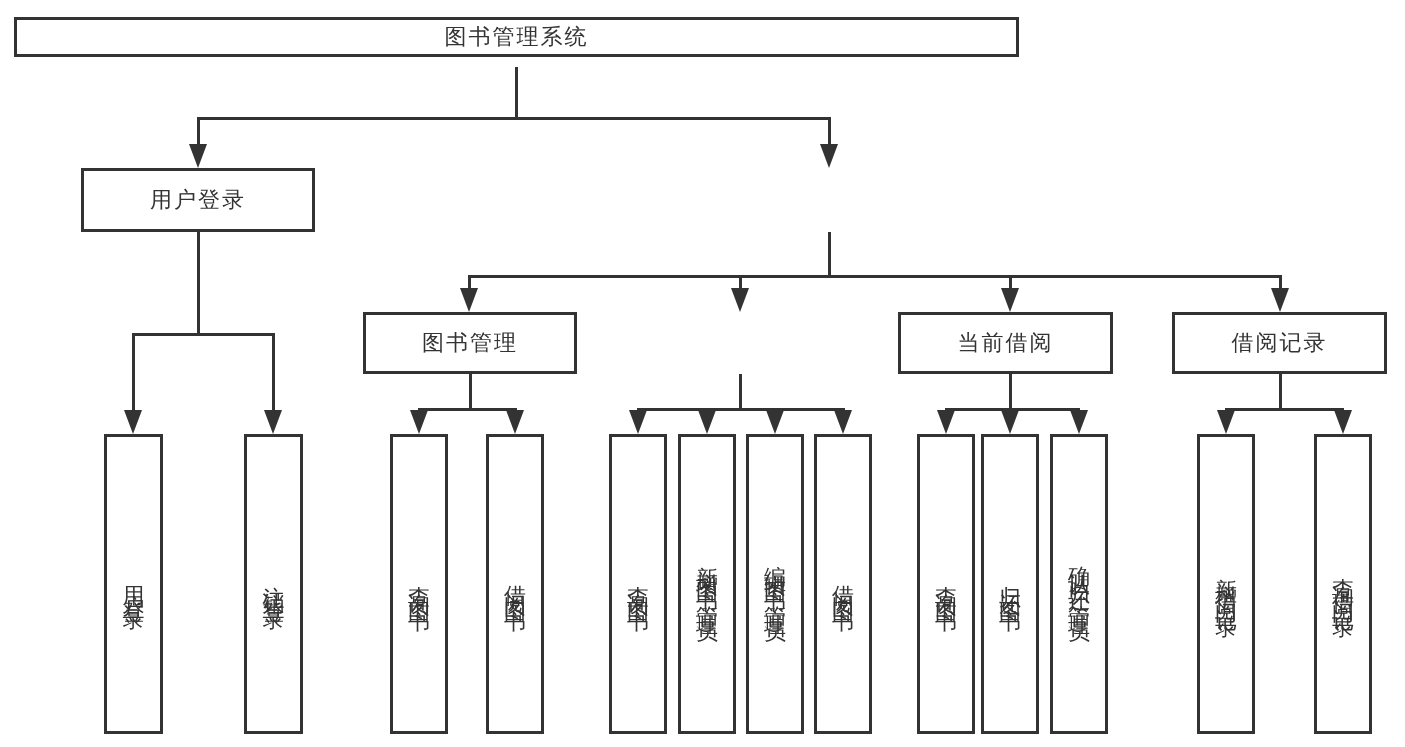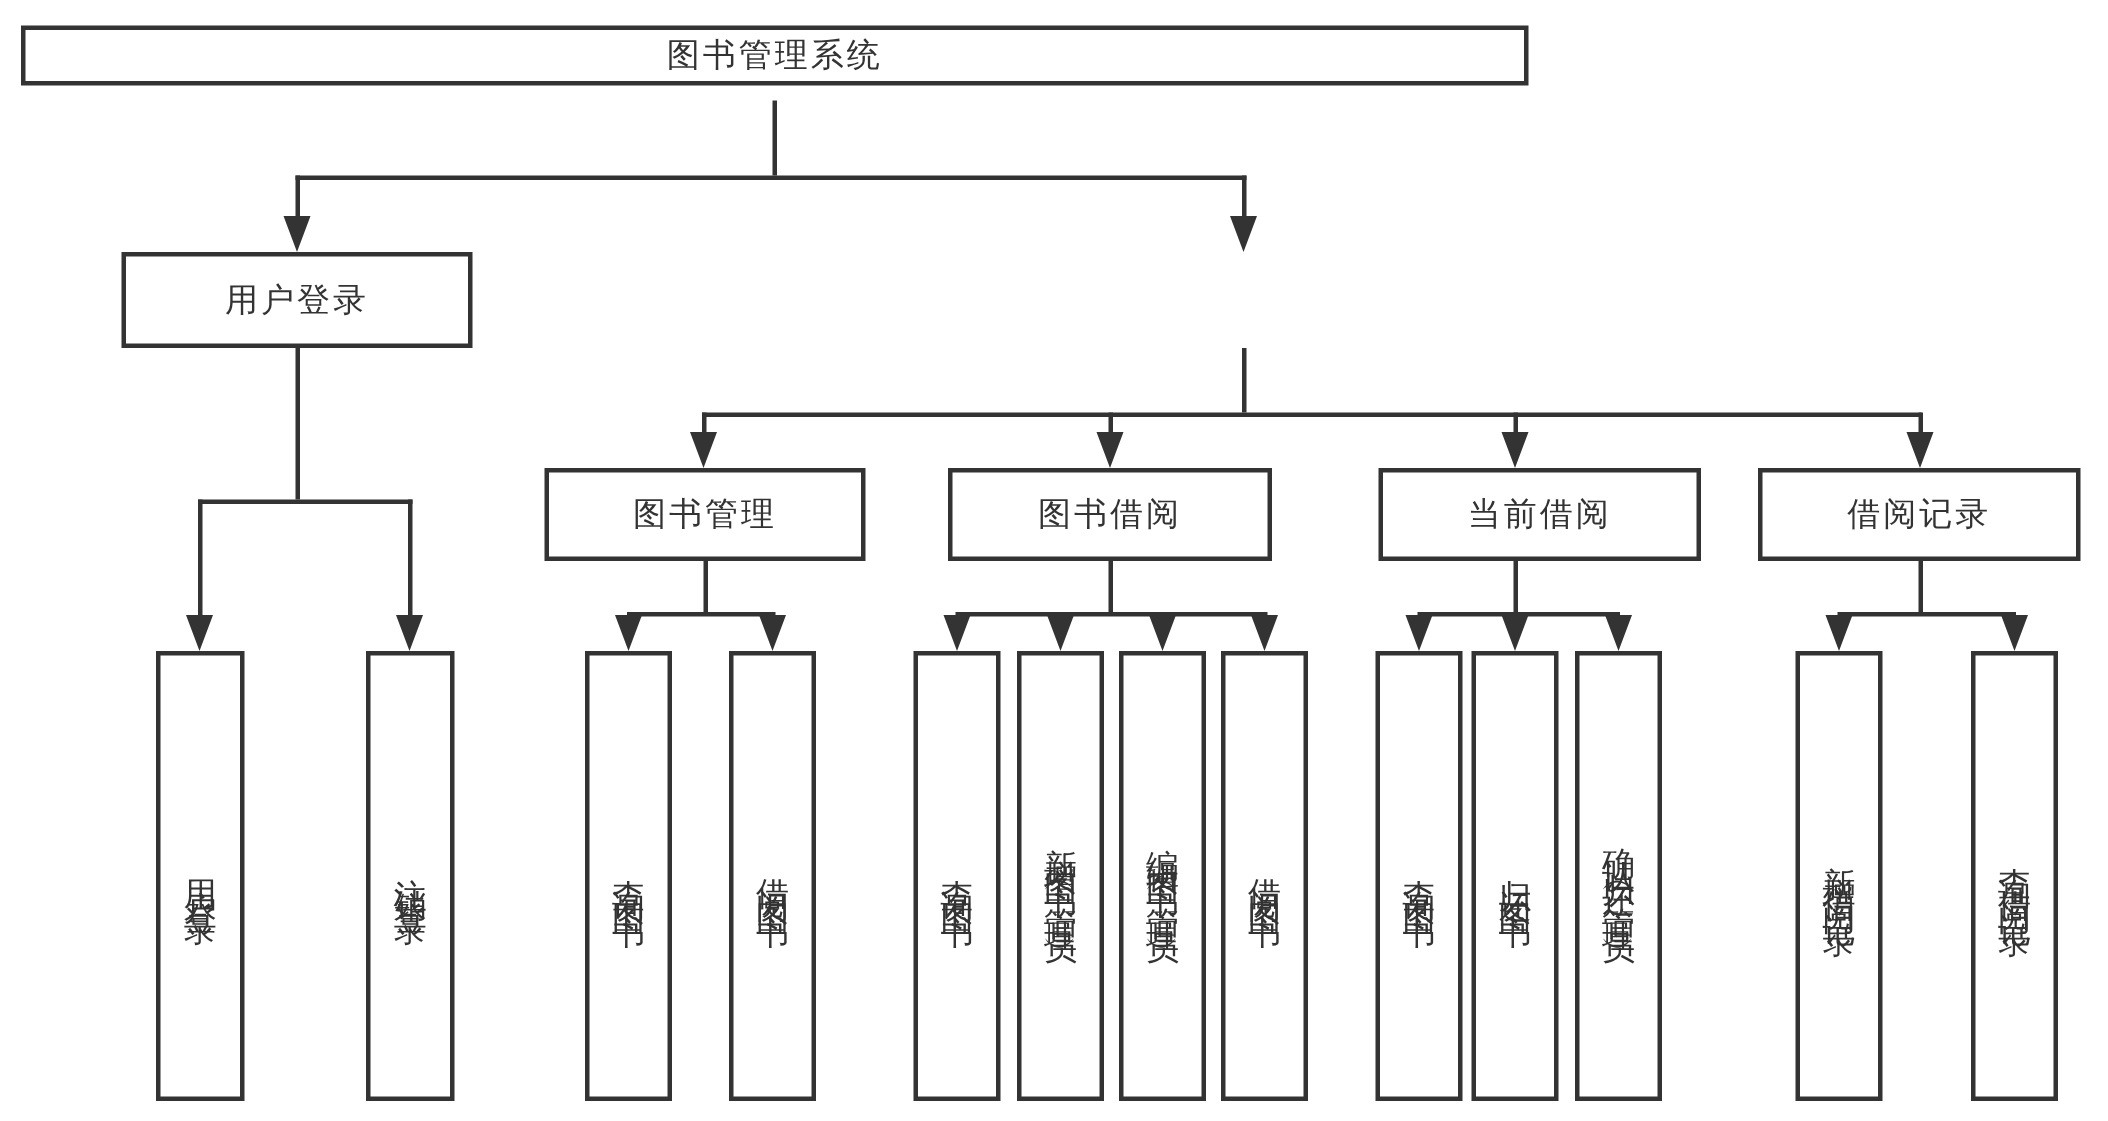--- a/index.html
+++ b/index.html
@@ -44,25 +44,22 @@
 
   <div class="box" style="left:81px;top:168px;width:234px;height:64px;">
     <span class="lbl">用户登录</span>
   </div>
 
 
   <div class="box" style="left:363px;top:312px;width:214px;height:62px;">
     <span class="lbl">图书管理</span>
   </div>
 
-  <div class="box" style="left:632px;top:312px;width:216px;height:62px;">
-    <span class="lbl">图书借阅</span>
-  </div>
 
-  <div class="box" style="left:919px;top:312px;width:215px;height:62px;">
+  <div class="box" style="left:898px;top:312px;width:215px;height:62px;">
     <span class="lbl">当前借阅</span>
   </div>
 
   <div class="box" style="left:1172px;top:312px;width:215px;height:62px;">
     <span class="lbl">借阅记录</span>
   </div>
 
   <div class="vbox" style="left:104px;top:434px;width:59px;height:300px;">
     <span class="vlbl">用户登录</span>
   </div>

